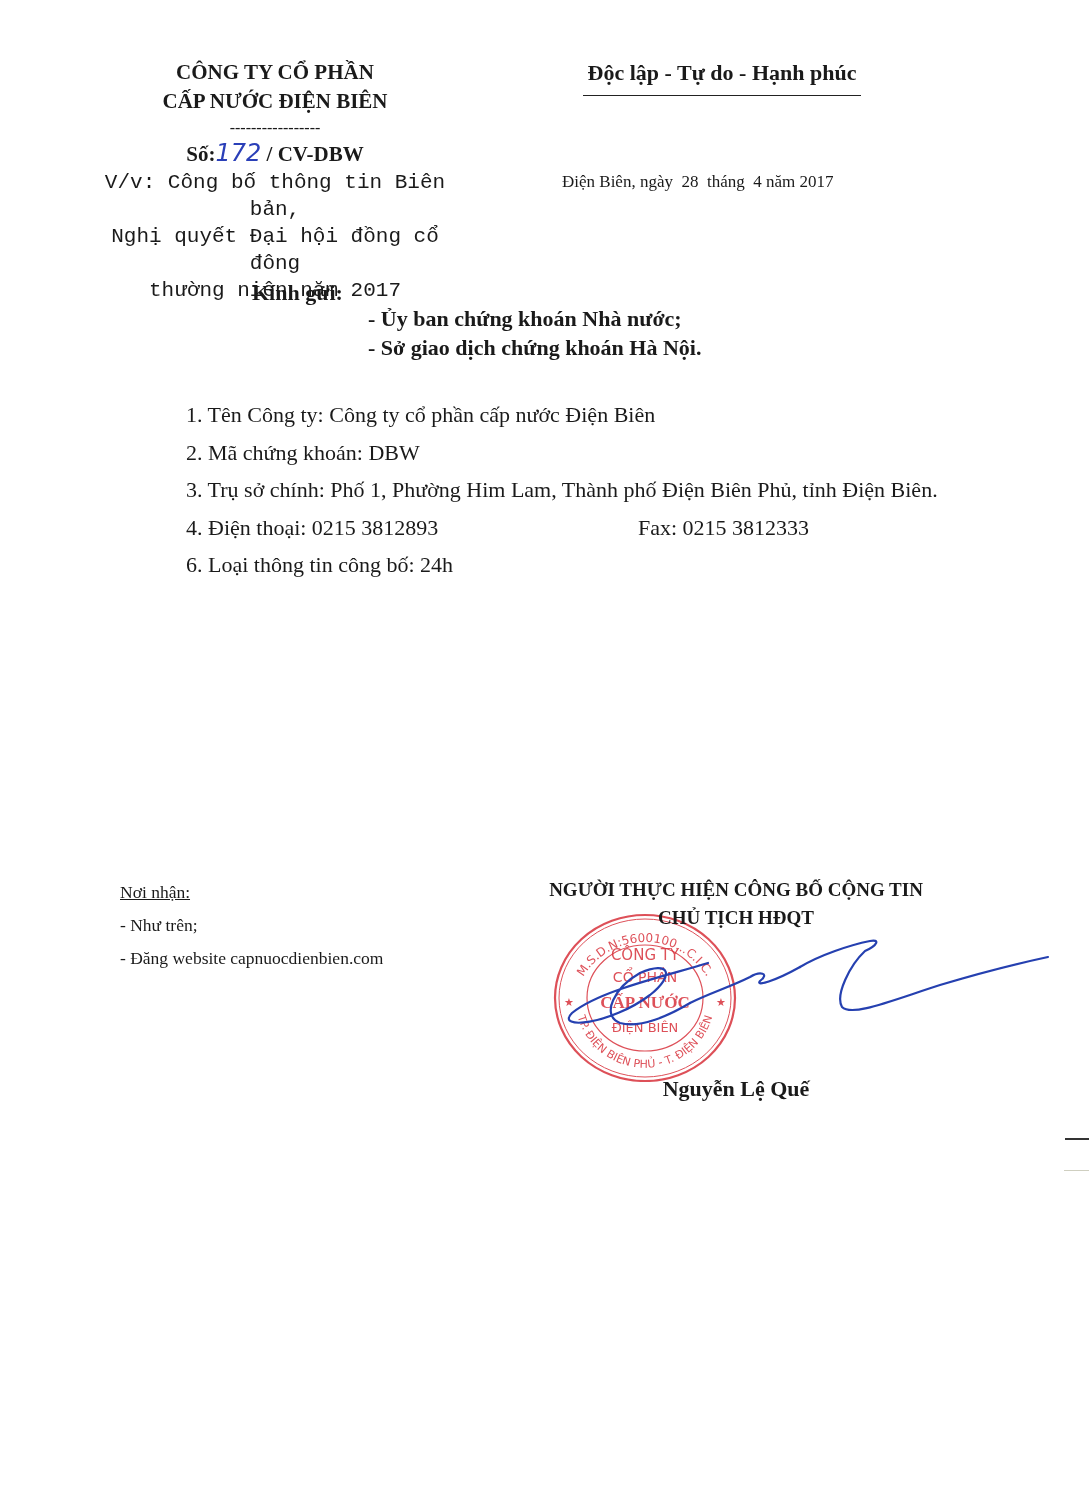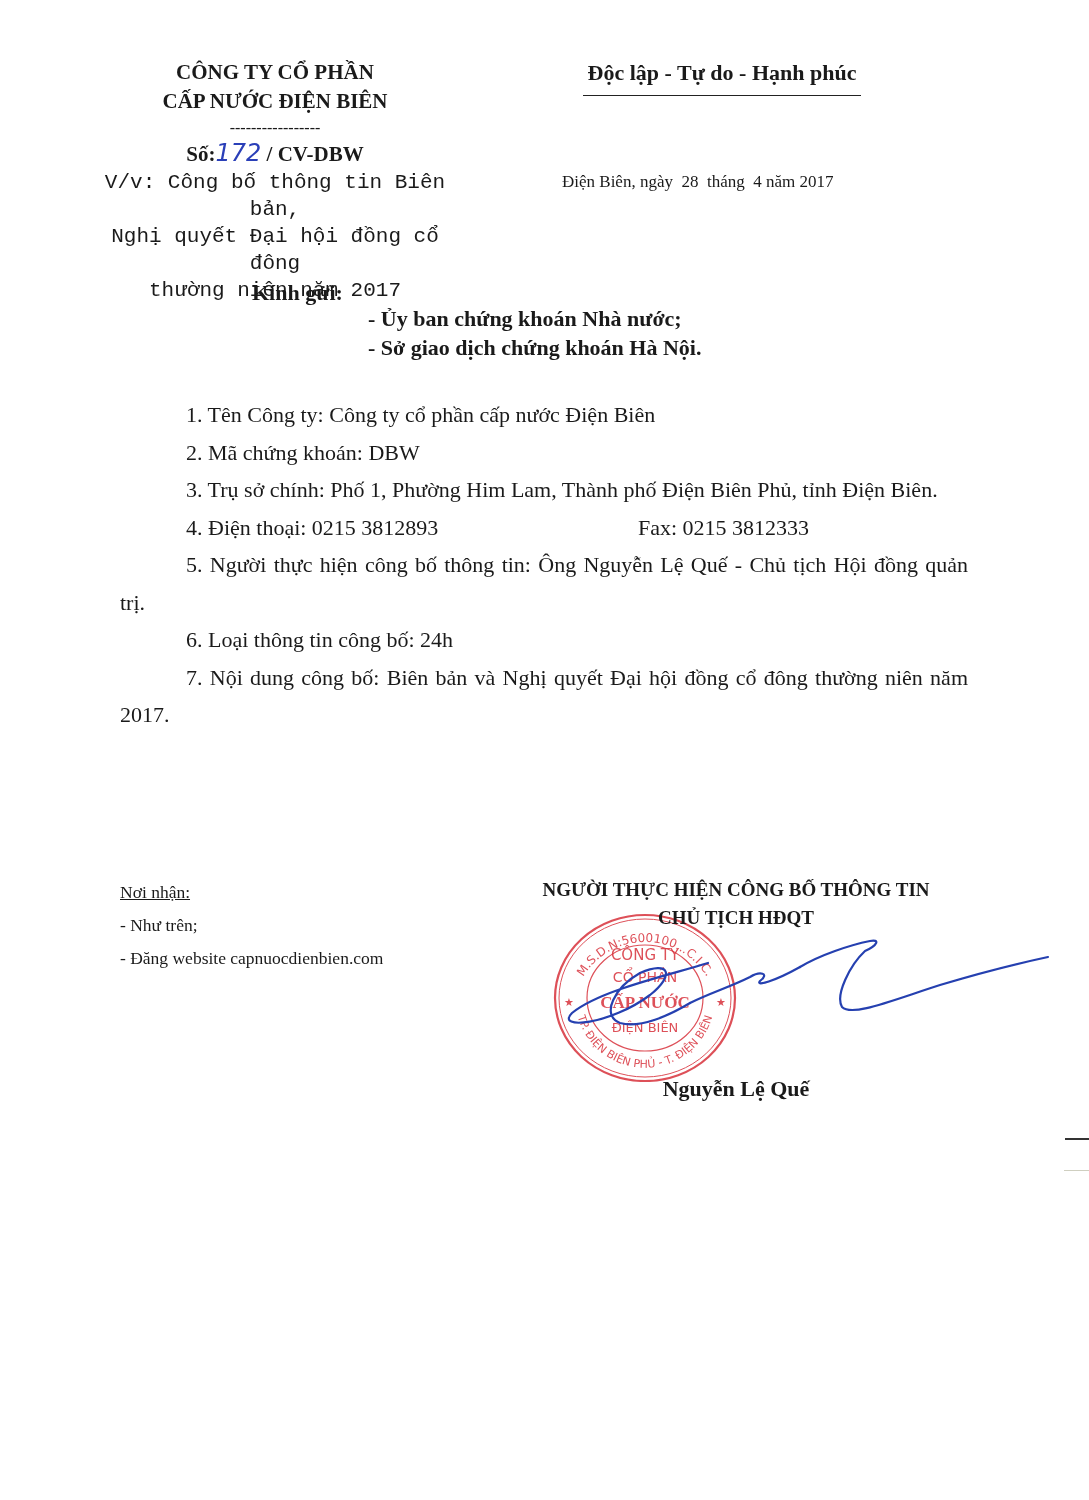--- a/index.html
+++ b/index.html
@@ -72,23 +72,21 @@
 
 <div id="kinh-gui" class="abs">Kính gửi:</div>
 <div id="rcpt1" class="abs">- Ủy ban chứng khoán Nhà nước;</div>
 <div id="rcpt2" class="abs">- Sở giao dịch chứng khoán Hà Nội.</div>
 
 <div id="body" class="abs">
   <p>1. Tên Công ty: Công ty cổ phần cấp nước Điện Biên</p>
   <p>2. Mã chứng khoán: DBW</p>
   <p>3. Trụ sở chính: Phố 1, Phường Him Lam, Thành phố Điện Biên Phủ, tỉnh Điện Biên.</p>
   <p class="fax-line"><span>4. Điện thoại: 0215 3812893</span><span class="fax">Fax: 0215 3812333</span></p>
-  <p>5. Người thực hiện công bố thông tin: Ông Nguyễn Lệ Quế - Chủ tịch Hội đồng quản trị.</p>
   <p>6. Loại thông tin công bố: 24h</p>
-  <p>7. Nội dung công bố: Biên bản và Nghị quyết Đại hội đồng cổ đông thường niên năm 2017.</p>
 </div>
 
 <div id="recv" class="abs">
   <div class="title">Nơi nhận:</div>
   <div>- Như trên;</div>
   <div>- Đăng website capnuocdienbien.com</div>
 </div>
 
 <svg id="stamp" class="abs" viewBox="0 0 185 172">
   <defs>
@@ -114,19 +112,19 @@
 
 <svg id="signature" class="abs" viewBox="0 0 490 110">
   <g fill="none" stroke="#2540b0" stroke-width="2.2" stroke-linecap="round" stroke-linejoin="round">
     <path d="M 148 28 C 110 40, 40 55, 12 78 C -5 95, 50 90, 90 60 C 115 40, 110 25, 80 38 C 55 52, 40 80, 60 88 C 80 94, 110 80, 130 68"></path>
     <path d="M 130 68 C 150 58, 170 52, 190 42 C 200 36, 210 38, 200 46 C 195 52, 215 46, 240 32"></path>
     <path d="M 240 32 C 260 20, 290 10, 310 6 C 320 4, 318 10, 305 16 C 290 30, 275 60, 282 72 C 292 82, 330 66, 380 50 C 420 38, 460 28, 488 22"></path>
   </g>
 </svg>
 
 <div id="sig" class="abs center">
-  <div class="role1">NGƯỜI THỰC HIỆN CÔNG BỐ THÔNG TIN</div>
+  <div class="role1">NGƯỜI THỰC HIỆN CÔNG BỐ CỘNG TIN</div>
   <div class="role2">CHỦ TỊCH HĐQT</div>
   <div class="name">Nguyễn Lệ Quế</div>
 </div>
 
 <div class="abs margin-mark" style="left:1065px;top:1138px;width:24px;height:2px;"></div>
 <div class="abs" style="left:1064px;top:1170px;width:25px;height:1px;background:#cfcfc0;"></div>
 
 </body></html>

